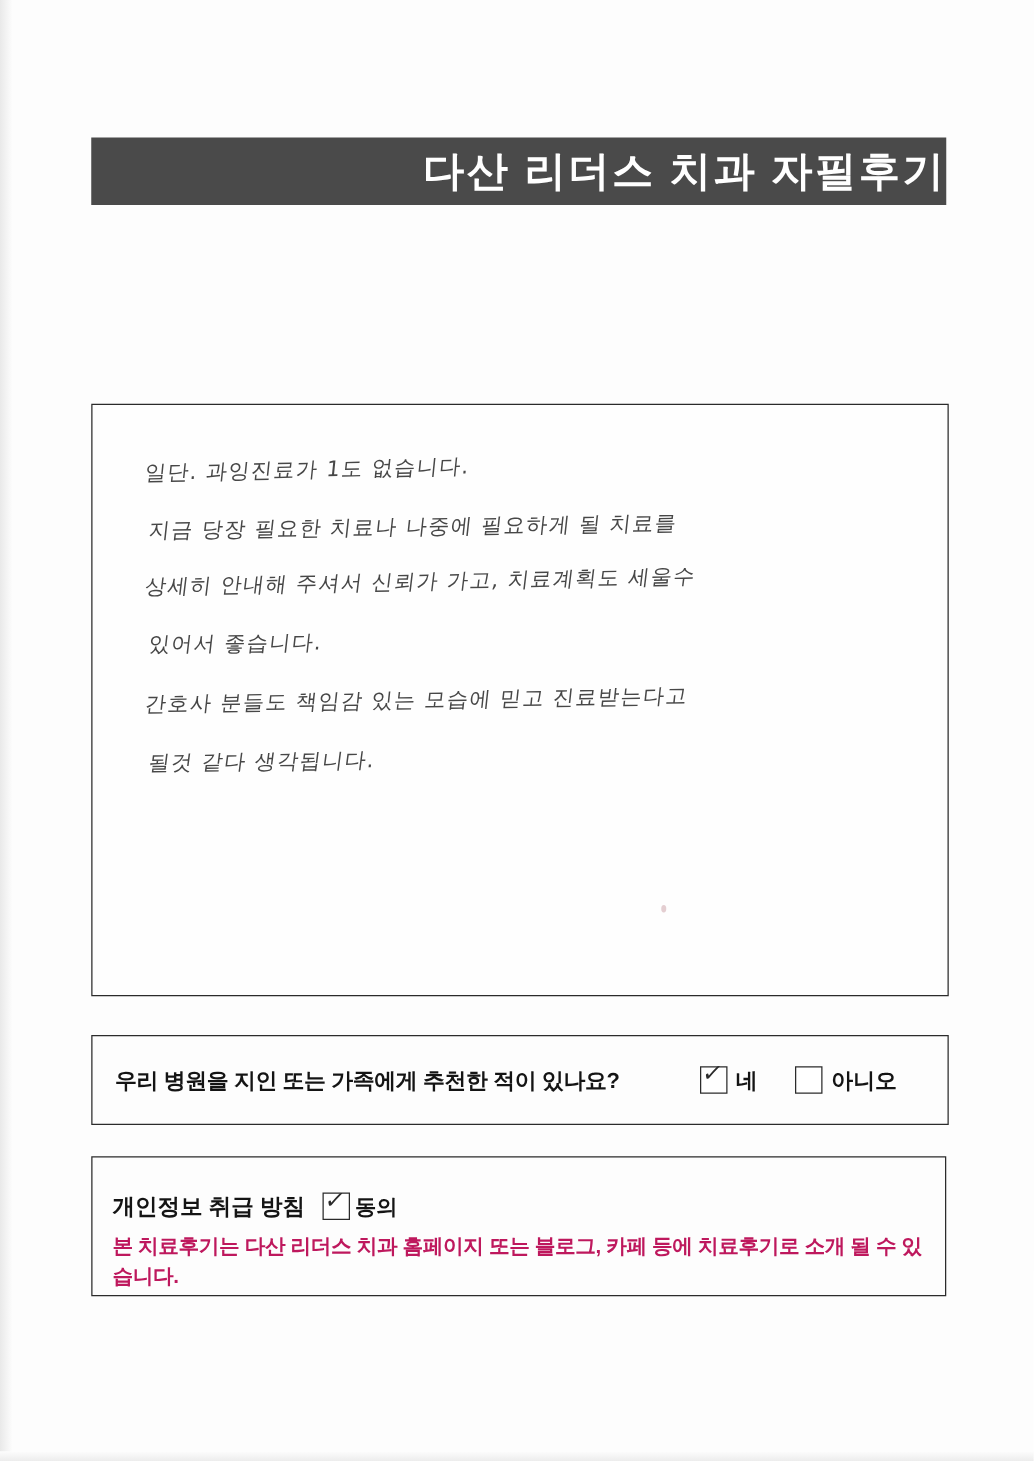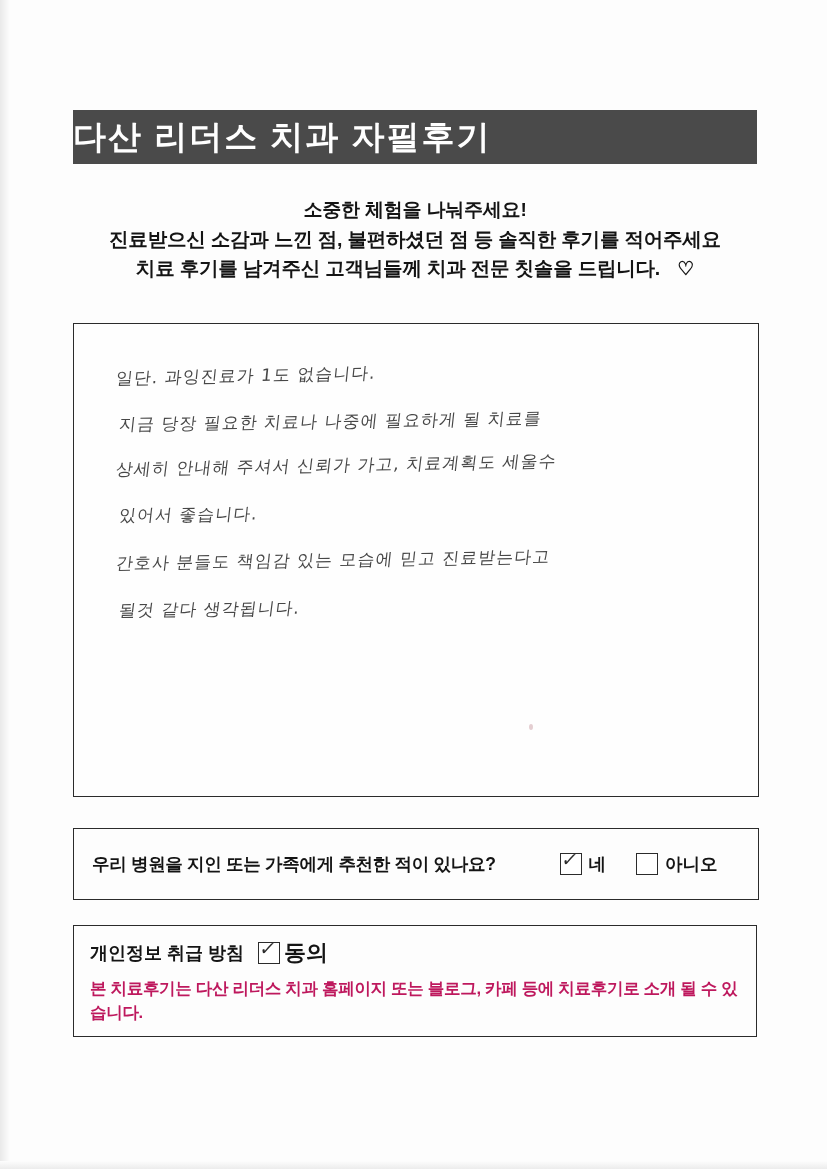--- a/index.html
+++ b/index.html
@@ -38,21 +38,21 @@
 
   .title-bar {
     position: absolute;
     left: 73px;
     top: 110px;
     width: 684px;
     height: 54px;
     background: #4a4a4a;
     display: flex;
     align-items: center;
-    justify-content: flex-start;
+    justify-content: flex-end;
   }
   .title-bar .title-text {
     color: #ffffff;
     font-size: 33px;
     font-weight: bold;
     letter-spacing: 2px;
     white-space: nowrap;
   }
 
   .intro {
@@ -156,40 +156,40 @@
     color: #141414;
   }
 
   .privacy-box {
     position: absolute;
     left: 73px;
     top: 925px;
     width: 684px;
     height: 112px;
     border: 1.5px solid #2b2b2b;
-    padding: 12px 16px 0 16px;
+    padding: 27px 16px 0 16px;
     box-sizing: border-box;
   }
   .privacy-head {
     display: flex;
     align-items: center;
   }
   .privacy-title {
     font-size: 18px;
     font-weight: bold;
     color: #141414;
     margin-right: 14px;
   }
   .privacy-consent {
     display: flex;
     align-items: center;
   }
   .privacy-consent .chk { margin-right: 4px; }
   .consent-label {
-    font-size: 22px;
+    font-size: 17px;
     font-weight: bold;
     color: #141414;
   }
   .privacy-body {
     margin-top: 9px;
     font-size: 16.5px;
     font-weight: bold;
     color: #be185d;
     line-height: 1.45;
     letter-spacing: -0.3px;
@@ -206,28 +206,20 @@
 
 <div class="page">
 
   <div class="scan-edge-left"></div>
   <div class="scan-edge-bottom"></div>
 
   <div class="title-bar">
     <span class="title-text">다산 리더스 치과 자필후기</span>
   </div>
 
-  <div class="intro">
-    <div class="line l1">소중한 체험을 나눠주세요!</div>
-    <div class="line">진료받으신 소감과 느낀 점, 불편하셨던 점 등 솔직한 후기를 적어주세요</div>
-    <div class="line">
-      <span>치료 후기를 남겨주신 고객님들께 치과 전문 칫솔을 드립니다.</span>
-      <span class="heart">♡</span>
-    </div>
-  </div>
 
   <div class="review-box">
     <span class="hw l1">일단. 과잉진료가 1도 없습니다.</span>
     <span class="hw l2">지금 당장 필요한 치료나 나중에 필요하게 될 치료를</span>
     <span class="hw l3">상세히 안내해 주셔서 신뢰가 가고, 치료계획도 세울수</span>
     <span class="hw l4">있어서 좋습니다.</span>
     <span class="hw l5">간호사 분들도 책임감 있는 모습에 믿고 진료받는다고</span>
     <span class="hw l6">될것 같다 생각됩니다.</span>
     <span class="speck" style="left:455px; top:400px; width:4px; height:6px;"></span>
   </div>

